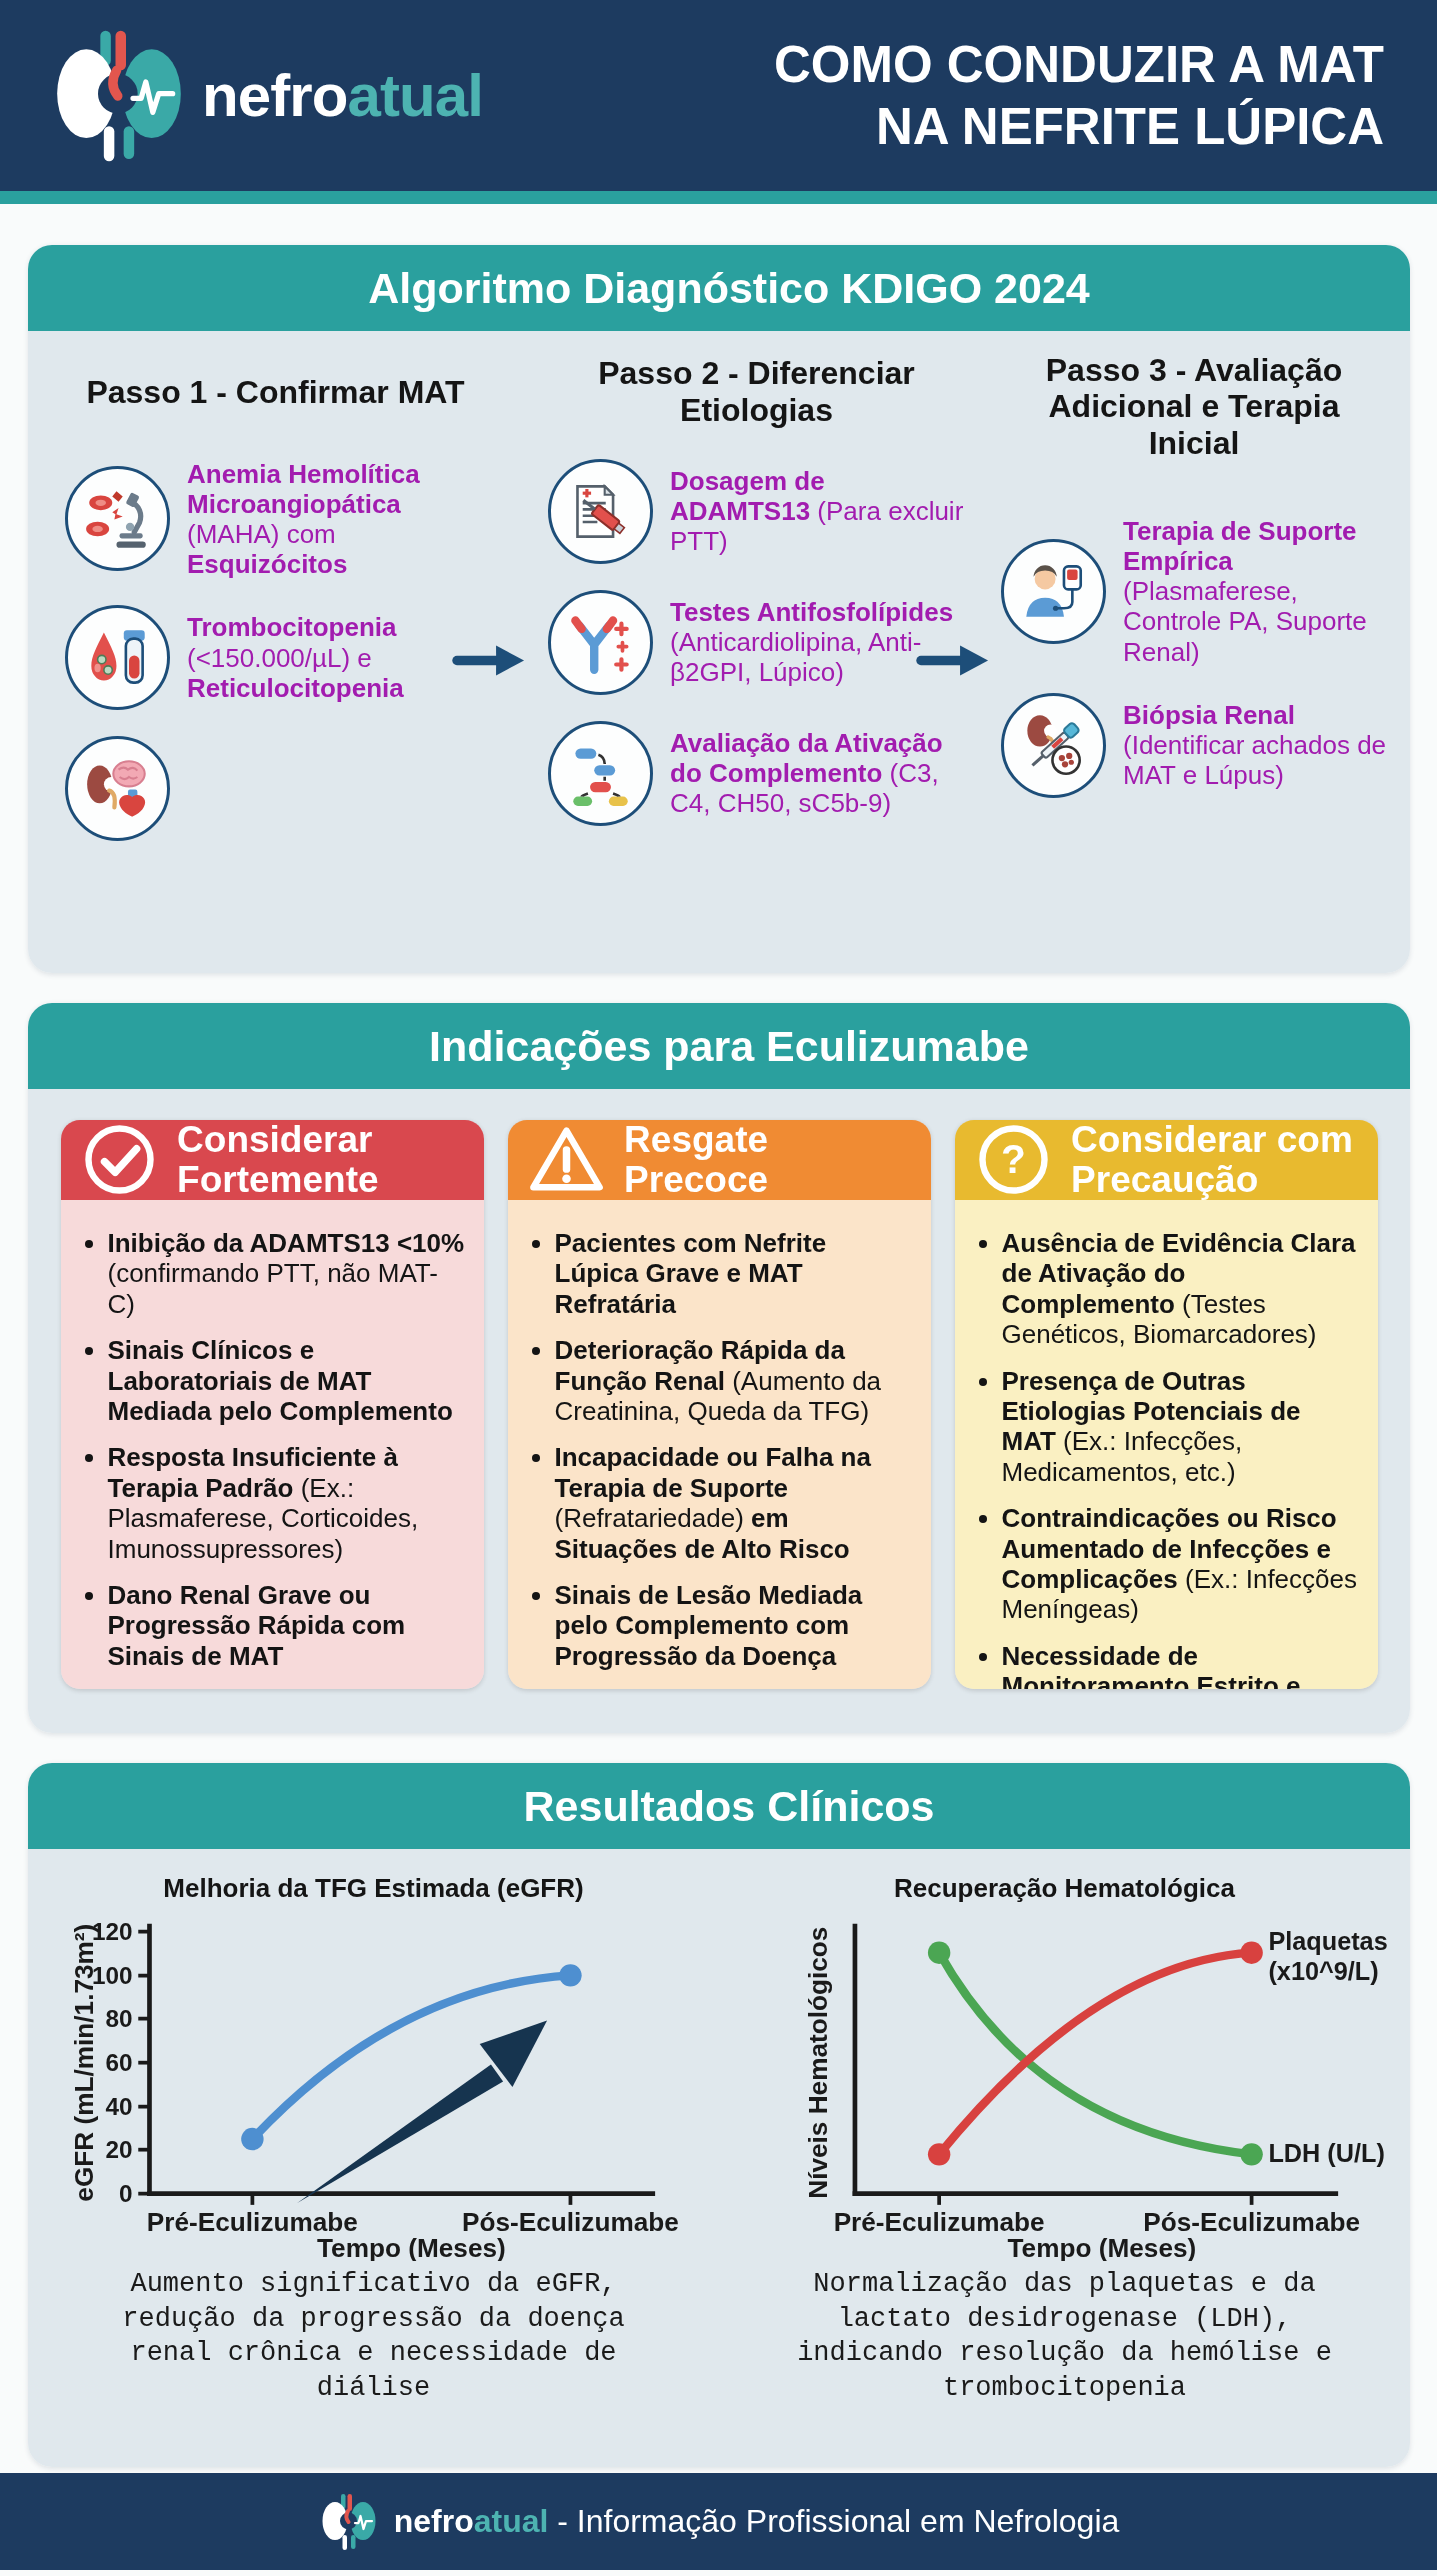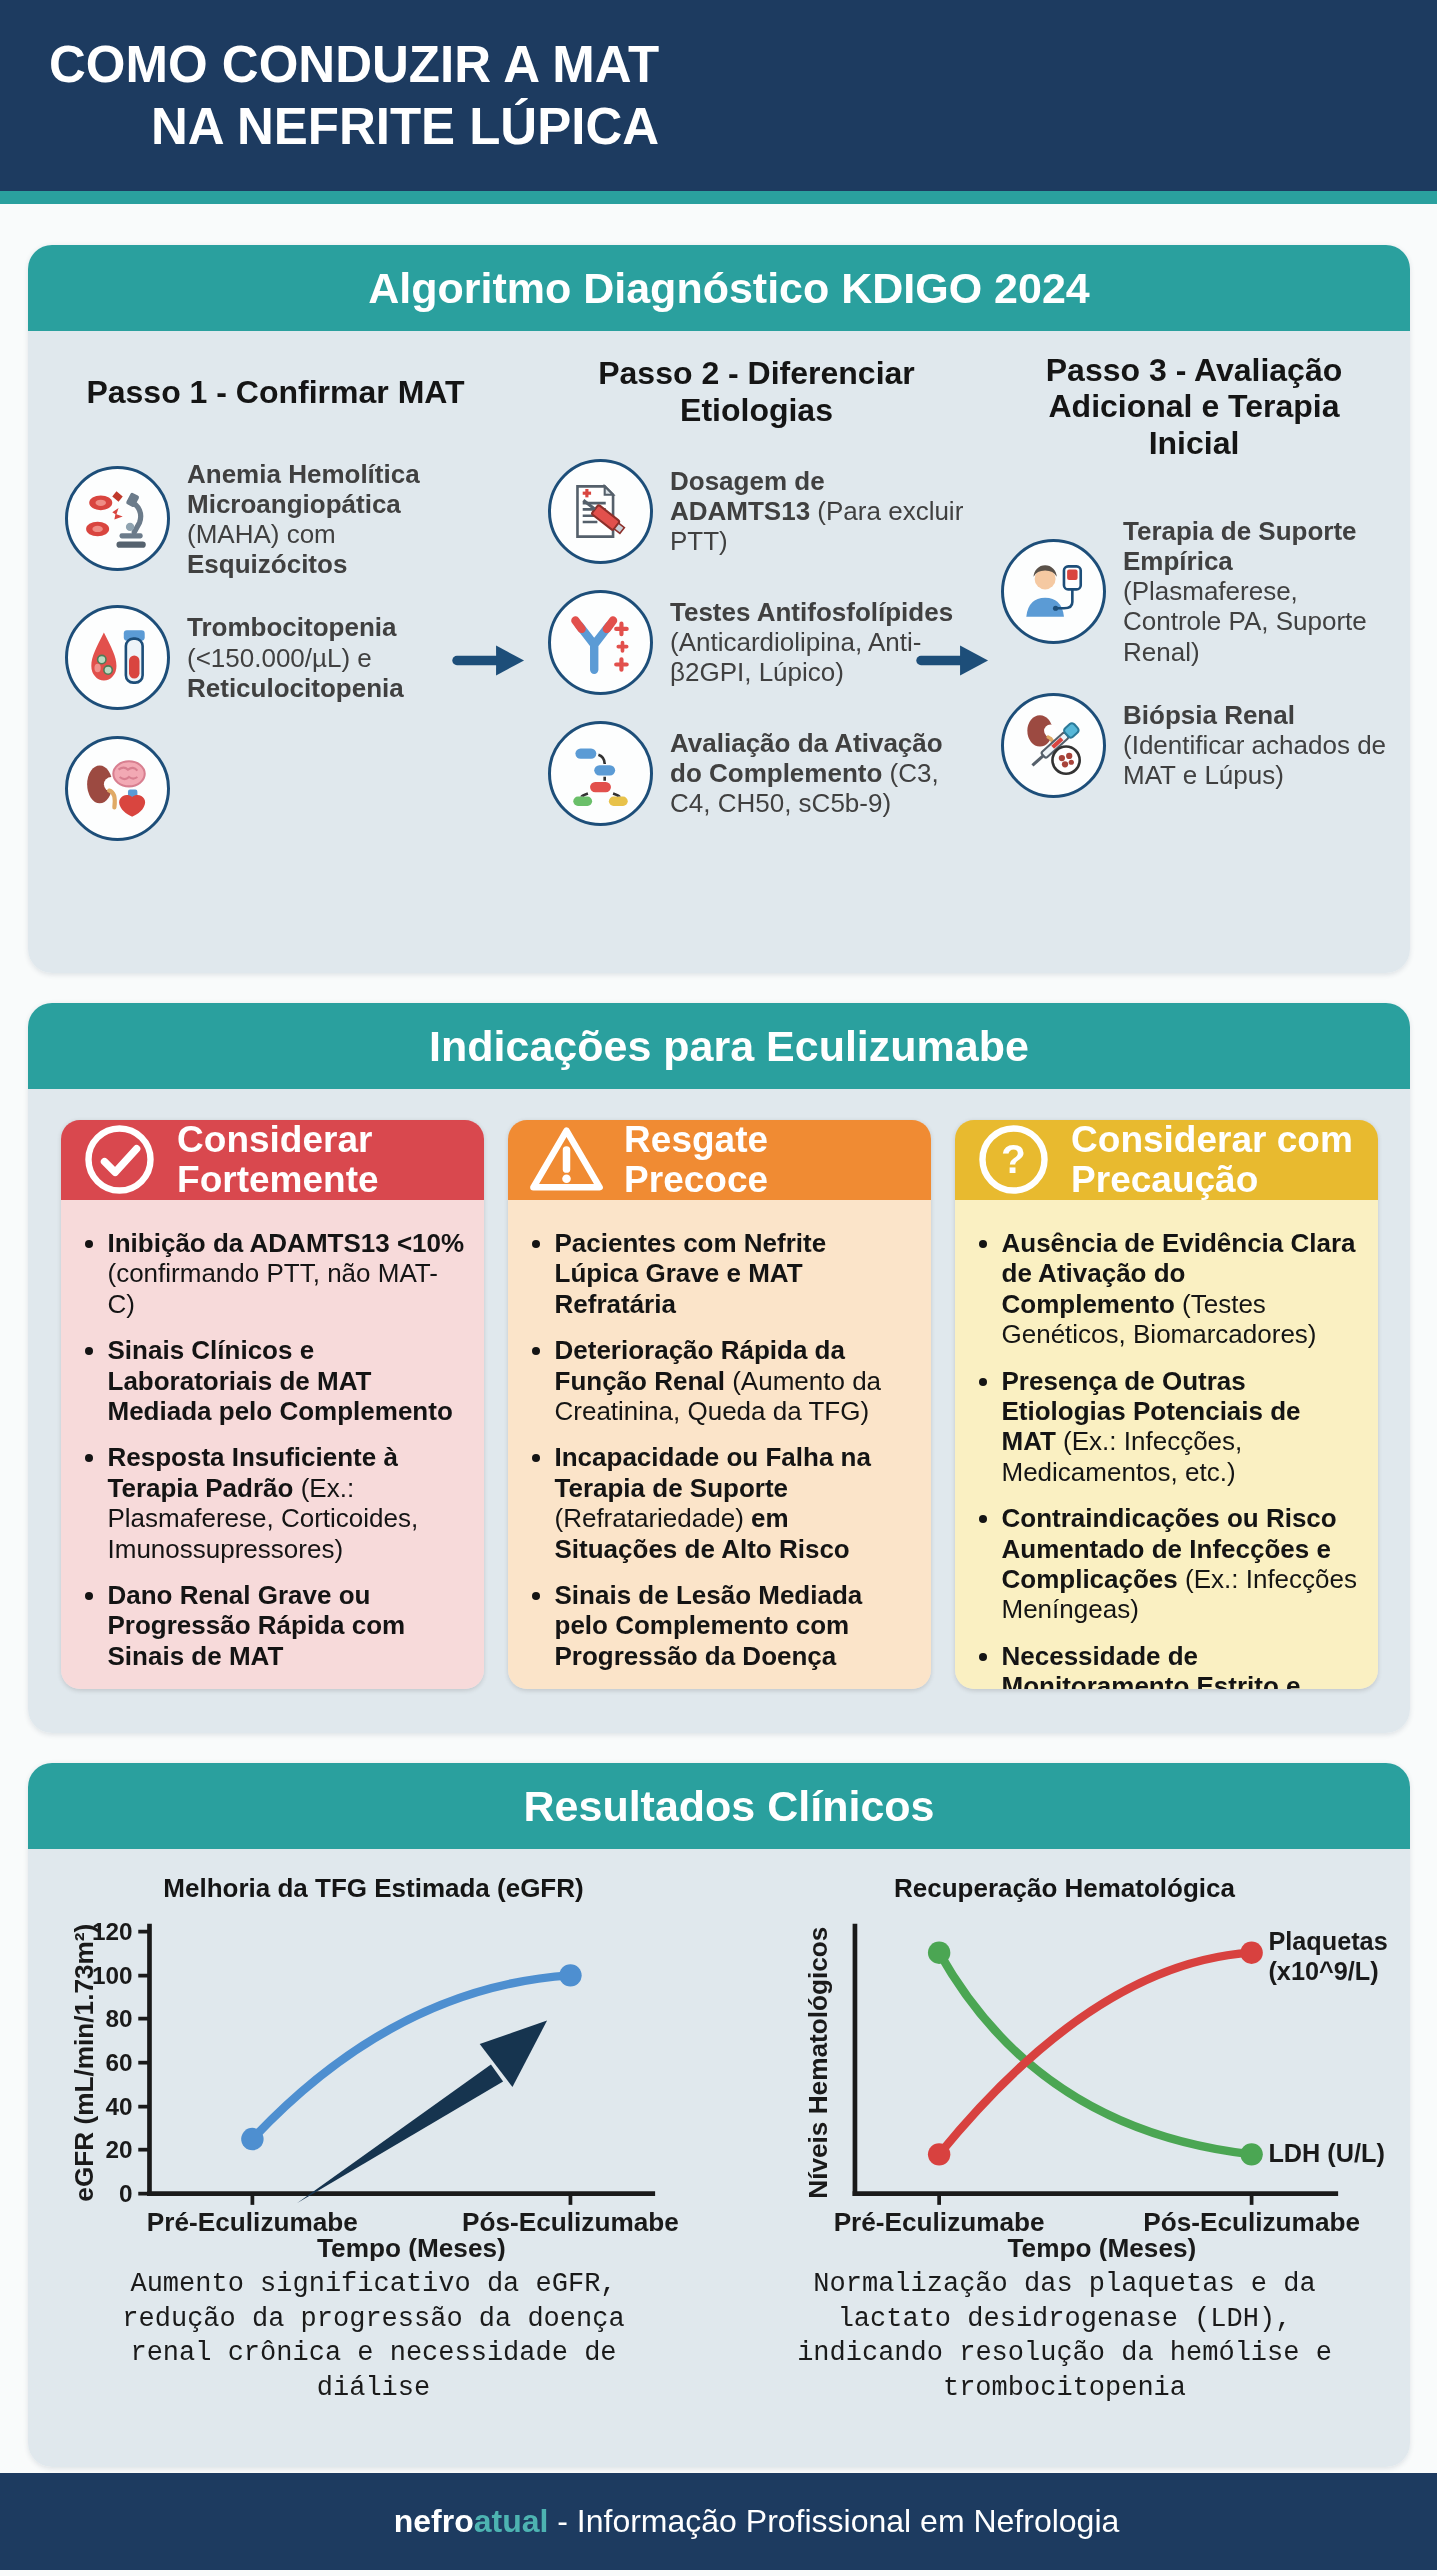--- a/index.html
+++ b/index.html
@@ -35,21 +35,21 @@
   .algo-col { position:absolute; top:20.6px; }
   #algo-col-0 { left:37px;  width:421px; }
   #algo-col-1 { left:520px; width:417px; }
   #algo-col-2 { left:973px; width:386px; }
   .algo-col h3 { font-size:32px; font-weight:700; color:#151515; text-align:center; line-height:1.15;
                  min-height:81px; display:flex; align-items:center; justify-content:center; }
   .step-row { display:flex; align-items:center; gap:17px; margin-top:26px; }
   .step-circle { flex:0 0 105px; width:105px; height:105px; border-radius:50%；; border-radius:50%;
                  background:#fdfefe; border:3.7px solid #1d4e79; display:flex; align-items:center; justify-content:center; }
   .step-circle svg { width:67px; height:67px; }
-  .step-text { font-size:26px; line-height:1.16; color:#404040; }
+  .step-text { font-size:26px; line-height:1.16; color:#a21caf; }
   .algo-arrow { position:absolute; top:309px; width:79px; height:41px; }
   #algo-arrow-0 { left:423px; }
   #algo-arrow-1 { left:887px; }
   .spacer-row { margin-top:54px; }
 
   
   .card { width:423px; height:569px; border-radius:19px; overflow:hidden; display:flex; flex-direction:column;
           box-shadow:0 1.9px 4.7px rgba(60,60,60,.18); }
   .card-head { height:140px; display:flex; align-items:center; padding:0 20.6px; gap:19px; color:#fff; }
   .card-head svg { width:77px; height:77px; flex:0 0 77px; }
@@ -84,20 +84,39 @@
   .foot-text { color:#fff; font-size:32px; }
   .foot-nefro { font-weight:700; color:#fff; }
   .foot-atual { font-weight:700; color:#4db3b1; }
 </style>
 </head>
 <body>
 
 <div class="page">
 
   <div class="topbar">
+    <div class="brand">
+      <svg viewBox="0 0 120 120">
+        <defs>
+          <g id="kidney-logo">
+            <rect x="44" y="4" width="9" height="30" rx="4.5" fill="#3aa9a7"></rect>
+            <rect x="57" y="4" width="9" height="34" rx="4.5" fill="#e2564e"></rect>
+            <rect x="47" y="86" width="9" height="30" rx="4.5" fill="#ffffff"></rect>
+            <rect x="64" y="86" width="9" height="28" rx="4.5" fill="#3aa9a7"></rect>
+            <ellipse cx="32" cy="58" rx="25" ry="38" fill="#ffffff"></ellipse>
+            <ellipse cx="88" cy="58" rx="25" ry="38" fill="#3aa9a7"></ellipse>
+            <circle cx="59" cy="58" r="17" fill="#1d3b60"></circle>
+            <path d="M58 38 q-7 12 1 22" stroke="#e2564e" stroke-width="8" fill="none" stroke-linecap="round"></path>
+            <polyline points="72,62 79,62 83,48 89,74 94,58 106,58" stroke="#ffffff" stroke-width="4.5" fill="none" stroke-linecap="round" stroke-linejoin="round"></polyline>
+          </g>
+        </defs>
+        <use href="#kidney-logo"></use>
+      </svg>
+      <div class="brand-word"><span class="brand-nefro">nefro</span><span class="brand-atual">atual</span></div>
+    </div>
     <div class="main-title">
       <div>COMO CONDUZIR A MAT</div>
       <div>NA NEFRITE LÚPICA</div>
     </div>
   </div>
   <div class="teal-strip"></div>
 
   <div class="panel" id="panel-algorithm">
     <div class="panel-head">Algoritmo Diagnóstico KDIGO 2024</div>
     <div class="panel-body">

